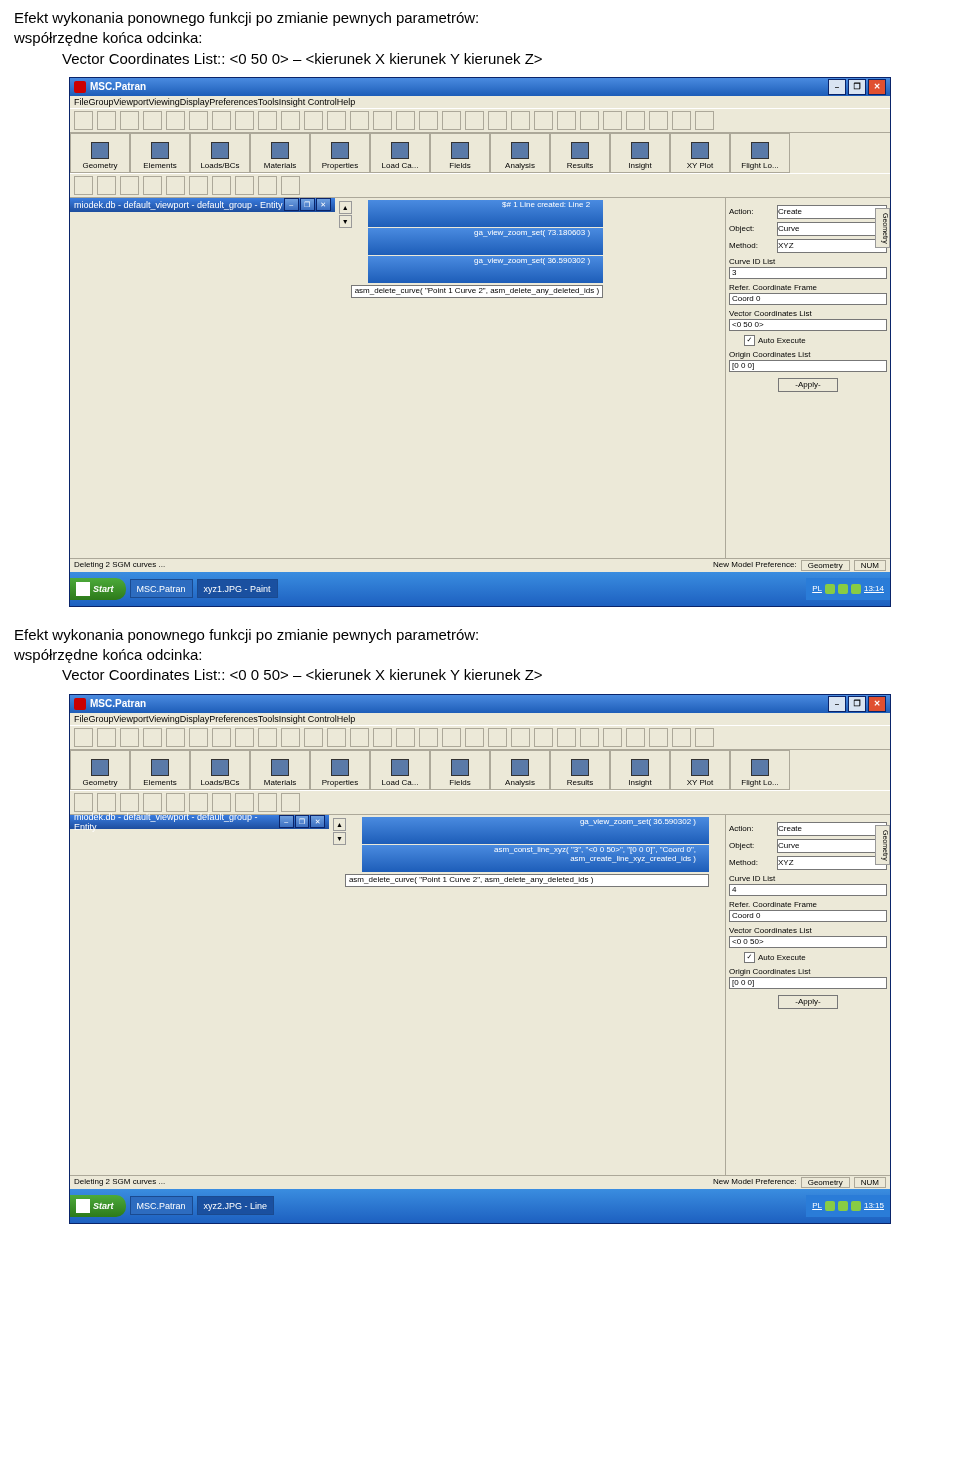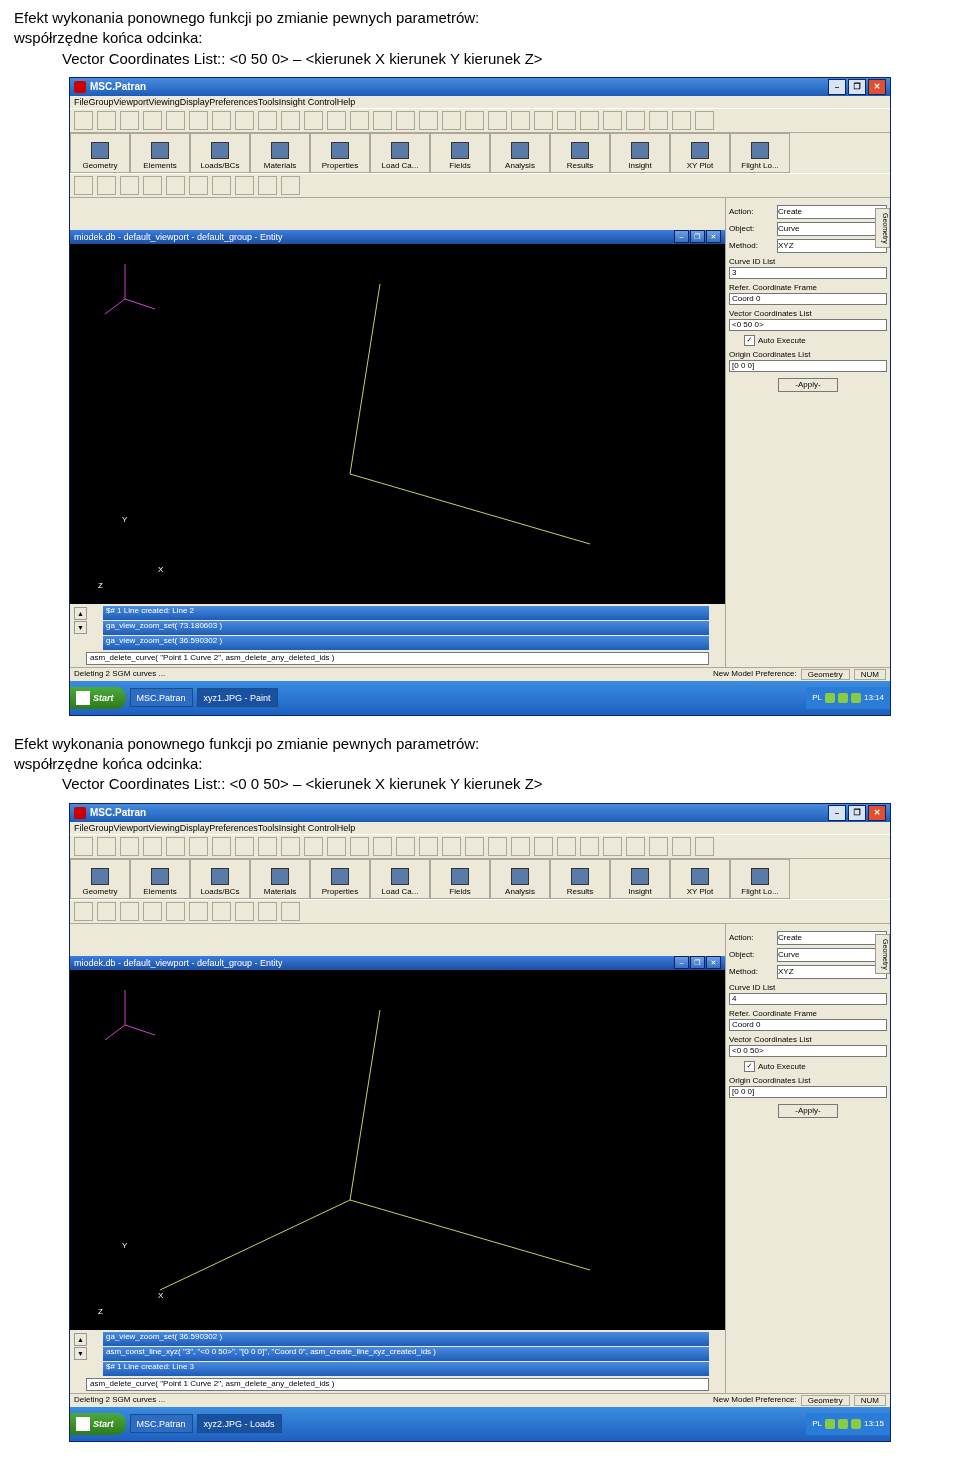--- a/index.html
+++ b/index.html
@@ -11,29 +11,29 @@
   .titlebar .spacer { flex:1; }
   .winbtn { width:16px; height:14px; background:#d9e4f2; border:1px solid #0a246a; margin-left:2px; color:#000; font-size:8px; display:flex; align-items:center; justify-content:center; }
   .winbtn.close { background:#e05030; color:#fff; }
   .menubar { background:#ece9d8; display:flex; padding:1px 4px; font-size:9px; color:#000; }
   .toolbar-row { background:#ece9d8; border-top:1px solid #fff; border-bottom:1px solid #aca899; padding:2px 4px; display:flex; align-items:center; gap:4px; }
   .tb-btn { width:17px; height:17px; background:#ece9d8; border:1px solid #aca899; }
   .tab-row { background:#ece9d8; display:flex; font-size:8px; color:#000; }
   .tab { border:1px solid #aca899; background:#ece9d8; padding:8px 4px 2px 4px; height:28px; display:flex; flex-direction:column; align-items:center; justify-content:flex-end; width:50px; }
   .tab .tab-icon { width:16px; height:16px; background:#5a7aa8; margin-bottom:2px; border:1px solid #333; }
   .workarea { display:flex; background:#ece9d8; }
-  .viewarea { flex:1; display:flex; flex-direction:column;margin-top:32px; }
+  .viewarea { flex:1; display:flex; flex-direction:row; }
   .viewport-titlebar { height:14px; background:linear-gradient(#3a7de0,#1d4d9e); color:#fff; display:flex; align-items:center; padding:0 4px; font-size:9px; }
   .viewport-titlebar .spacer { flex:1; }
   .vpbtn { width:13px; height:11px; background:linear-gradient(#6fa0e0,#3b6ec0); border:1px solid #0a246a; margin-left:1px; font-size:7px; color:#fff; display:flex; align-items:center; justify-content:center; }
   .canvas { position:relative; background:#000; height:360px; overflow:hidden; }
   .canvas svg { position:absolute; top:0; left:0; }
   .axis-label { position:absolute; color:#fff; font-size:8px; }
   .history-area { background:#ece9d8; font-size:8px; padding:1px 2px; }
-  .hist-line { background:linear-gradient(#4a8be0,#1d5db8); color:#fff; padding:0 3px; margin:1px 14px 1px 14px; height:14px; overflow:hidden; }
+  .hist-line { background:linear-gradient(#4a8be0,#1d5db8); color:#fff; padding:0 13px; margin:1px 14px 1px 14px; height:27px; overflow:hidden;text-align:right; }
   .hist-plain { background:#fff; border:1px solid #777; color:#000; padding:0 3px; margin:1px 14px 1px 14px; height:11px; overflow:hidden; }
   .statusbar { background:#ece9d8; border-top:1px solid #aca899; display:flex; font-size:8px; padding:1px 4px; color:#000; }
   .statusbar .spacer { flex:1; }
   .status-box { border:1px solid #aca899; padding:0 6px; margin-left:4px; background:#ece9d8; }
   .side-panel { width:158px; background:#ece9d8; border-left:1px solid #aca899; font-size:8px; color:#000; padding:4px 3px; }
   .sp-row { display:flex; align-items:center; margin:3px 0;gap:8px; }
   .sp-label { width:40px; }
   .sp-select { flex:1; background:#fff; border:1px solid #777; padding:0 0; height:12px; display:flex; align-items:center; position:relative; }
   .sp-select::after { content:"▼"; position:absolute; right:1px; font-size:7px; color:#000; }
   .sp-field-label { margin:4px 0 1px 0; }
@@ -41,21 +41,21 @@
   .sp-check { display:flex; align-items:center; margin:4px 15px; gap:3px; }
   .sp-checkbox { width:9px; height:9px; border:1px solid #777; background:#fff; display:flex; align-items:center; justify-content:center; font-size:7px; }
   .sp-btn { display:block; margin:6px auto 0 auto; width:60px; height:14px; background:#ece9d8; border:1px solid #777; font-size:8px; }
   .sidebar-tab { position:absolute; right:0; top:130px; width:13px; background:#ece9d8; border:1px solid #999; font-size:7px; writing-mode:vertical-rl; text-align:center; padding:4px 0; }
   .taskbar { height:34px; background:linear-gradient(#3a8de0,#1d60c0); display:flex; align-items:center; font-size:9px; color:#fff; }
   .start-btn { background:linear-gradient(#4caa3a,#2d7a1a); height:22px; padding:0 12px 0 6px; border-radius:0 10px 10px 0; display:flex; align-items:center; font-weight:bold; font-style:italic; gap:3px; }
   .start-btn .winlogo { width:14px; height:14px; background:#fff; }
   .task-item { background:#2d6cc0; border:1px solid #1a4a90; padding:0 6px; height:17px; margin-left:4px; display:flex; align-items:center; }
   .task-item.active { background:#1a50a0; }
   .taskbar .spacer { flex:1; }
-  .systray { background:#2a7cd8; height:22px; display:flex; align-items:center; padding:0 6px; gap:3px; font-size:8px; }
+  .systray { background:#2a7cd8; height:22px; display:flex; align-items:center; padding:0 6px; gap:3px; font-size:8px;text-decoration:underline; }
   .tray-icon { width:10px; height:10px; background:#8c4; border-radius:2px; }
   .scrollers { display:flex; flex-direction:column; gap:1px; padding:2px; }
   .scroller-btn { width:11px; height:11px; background:#ece9d8; border:1px solid #999; font-size:7px; display:flex; align-items:center; justify-content:center; }
 </style>
 </head>
 <body>
 
 <div class="doc-text">
   <div>Efekt wykonania ponownego funkcji po zmianie pewnych parametrów:</div>
   <div>współrzędne końca odcinka:</div>
@@ -410,21 +410,20 @@
       </div>
       <div class="history-area">
         <div style="display:flex;">
           <div class="scrollers">
               <div class="scroller-btn">▲</div>
               <div class="scroller-btn">▼</div>
             </div>
           <div style="flex:1;">
             <div class="hist-line">ga_view_zoom_set( 36.590302 )</div>
             <div class="hist-line">asm_const_line_xyz( "3", "&lt;0 0 50&gt;", "[0 0 0]", "Coord 0", asm_create_line_xyz_created_ids )</div>
-            <div class="hist-line">$# 1 Line created: Line 3</div>
           </div>
         </div>
         <div class="hist-plain">asm_delete_curve( "Point 1 Curve 2", asm_delete_any_deleted_ids )</div>
       </div>
     </div>
     <div class="side-panel">
       <div class="sp-row">
           <span class="sp-label">Action:</span>
           <div class="sp-select">Create</div>
         </div>
@@ -458,21 +457,21 @@
     <span>New Model Preference:</span>
     <span class="status-box">Geometry</span>
     <span class="status-box">NUM</span>
   </div>
   <div class="taskbar">
     <div class="start-btn">
         <span class="winlogo"></span>
         <span>Start</span>
       </div>
     <div class="task-item">MSC.Patran</div>
-    <div class="task-item active">xyz2.JPG - Loads</div>
+    <div class="task-item active">xyz2.JPG - Line</div>
     <span class="spacer"></span>
     <div class="systray">
       <span>PL</span>
       <span class="tray-icon"></span>
         <span class="tray-icon"></span>
         <span class="tray-icon"></span>
       <span>13:15</span>
     </div>
   </div>
 </div>

